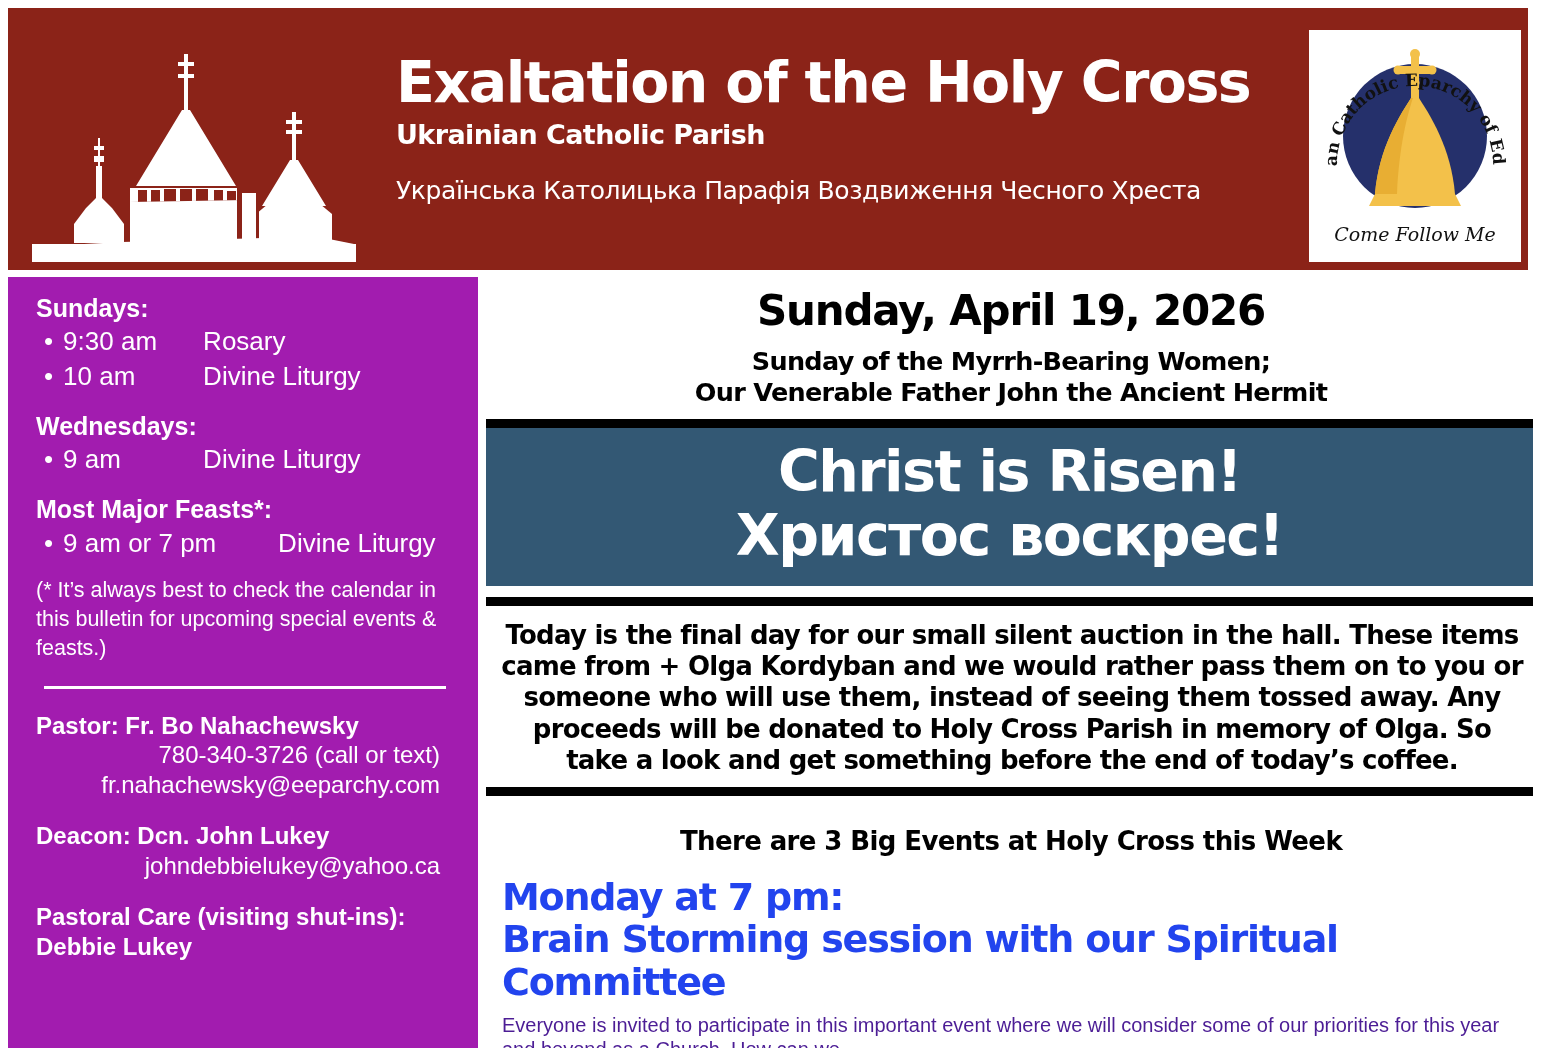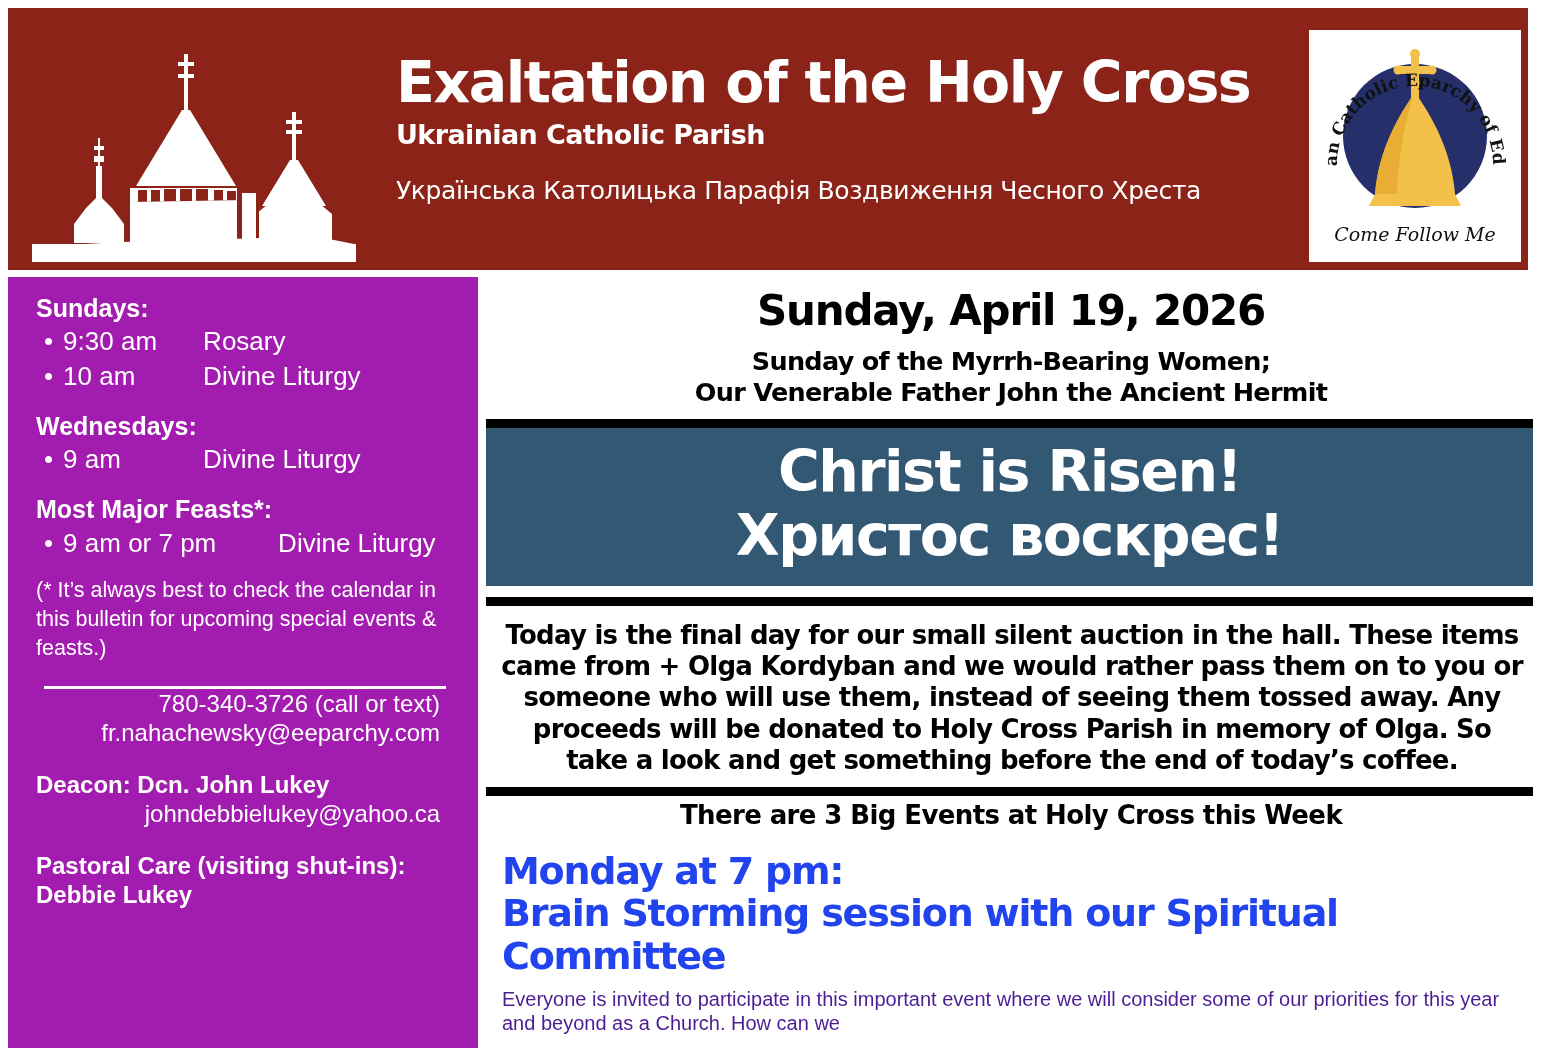--- a/index.html
+++ b/index.html
@@ -206,21 +206,21 @@
     margin: 14px 14px 0 16px;
   }
 
   #events-heading {
     font-family: "DejaVu Sans", sans-serif;
     font-size: 26px;
     font-weight: bold;
     letter-spacing: -0.6px;
     text-align: center;
     color: #000000;
-    margin-top: 5px;
+    margin-top: 31px;
     line-height: 1.1;
   }
 
   .event-title {
     font-family: "DejaVu Sans", sans-serif;
     font-size: 38px;
     font-weight: bold;
     letter-spacing: -1.2px;
     color: #2244EE;
     line-height: 1.12;
@@ -328,20 +328,21 @@
   <div class="sb-gap"></div>
   <div class="sb-heading">Most Major Feasts*:</div>
   <div class="sb-bullet">
     <span class="dot">•</span><span class="tcol" style="width:215px">9 am or 7 pm</span><span>Divine Liturgy</span>
   </div>
 
   <div id="sb-note">(* It’s always best to check the calendar in this bulletin for upcoming special events &amp; feasts.)</div>
 
   <div id="sb-divider"></div>
 
+  <div class="sb-role">Pastor:  Fr. Bo Nahachewsky</div>
   <div class="sb-contact">780-340-3726 (call or text)</div>
   <div class="sb-contact">fr.nahachewsky@eeparchy.com</div>
 
   <div class="sb-role">Deacon: Dcn. John Lukey</div>
   <div class="sb-contact">johndebbielukey@yahoo.ca</div>
 
   <div class="sb-role">Pastoral Care (visiting shut-ins):</div>
   <div class="sb-role" style="margin-top:0">Debbie Lukey</div>
 </div>
 

